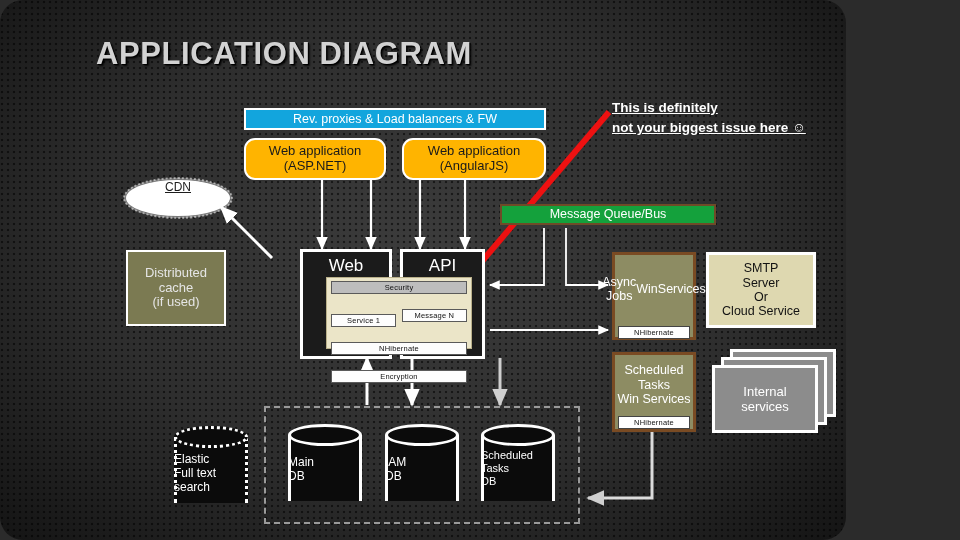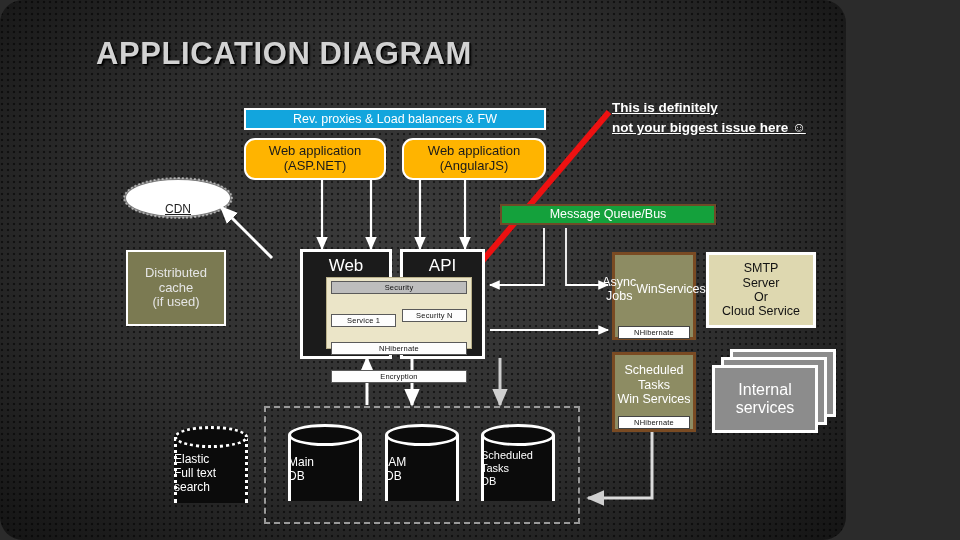--- a/index.html
+++ b/index.html
@@ -37,21 +37,21 @@
         color:#1a1a1a;font-size:13px;}
   .bar-green{background:#14a13c;border:2px solid #6e4b28;color:#ffffff;
              font-size:12.5px;}
   .olive{background:#7b7a52;border:2px solid #ffffff;color:#e5e5e5;font-size:13px;}
   .olive-brown{background:#8d8c63;border:3px solid #7a4b23;color:#ffffff;font-size:12.5px;}
   .cream{background:#ded8b0;border:3px solid #ffffff;color:#121212;font-size:12.5px;}
 
   
   #cdn{position:absolute;left:126px;top:180px;width:104px;height:36px;
        background:#ffffff;border-radius:50%;
-       display:flex;align-items:flex-end;justify-content:center;
+       display:flex;align-items:flex-start;justify-content:center;
        color:#1d1d1d;font-size:12px;
        box-shadow:0 0 0 2px rgba(255,255,255,.35);text-decoration:underline;}
   #cdn::before{content:"";position:absolute;inset:-3px;border-radius:50%;
        border:2px dotted #f2f2f2;opacity:.55;}
 
   
   .waBox{position:absolute;box-sizing:border-box;background:#1b1b1b;
          border:3px solid #ffffff;color:#ffffff;font-size:17px;
          text-align:center;padding-top:4px;}
 
@@ -72,21 +72,21 @@
       border:1px solid #444;color:#111;font-size:7.5px;text-align:center;
       height:13px;line-height:12px;letter-spacing:.2px;}
 
   
   #internalWrap{position:absolute;left:712px;top:349px;width:124px;height:84px;}
   .card{position:absolute;box-sizing:border-box;background:#8c8c8c;
         border:3px solid #ffffff;width:106px;height:68px;}
   .card.c1{left:18px;top:0;}
   .card.c2{left:9px;top:8px;}
   .card.c3{left:0;top:16px;display:flex;align-items:center;justify-content:center;
-           color:#ffffff;font-size:16px;text-align:center;}
+           color:#ffffff;font-size:13px;text-align:center;}
 
   
   .cyl{position:absolute;width:74px;height:88px;}
   .cyl .body{position:absolute;left:0;top:11px;width:74px;height:66px;
              box-sizing:border-box;background:#0b0b0b;
              border-left:3px solid #fff;border-right:3px solid #fff;}
   .cyl .top{position:absolute;left:0;top:0;width:74px;height:22px;
             box-sizing:border-box;background:#0b0b0b;border:3px solid #fff;
             border-radius:50%;}
   .cyl .bot{position:absolute;left:0;top:55px;width:74px;height:22px;
@@ -193,21 +193,21 @@
   </div>
 
   <div class="waBox" style="left:400px;top:249px;width:85px;height:110px;">
     <span class="lbl">API</span>
   </div>
 
   <div id="stack">
     <div class="srow grey">Security</div>
     <div>
       <div class="srow half">Service 1</div>
-      <div class="srow half right">Security N</div>
+      <div class="srow half right">Message N</div>
       <div class="sclear"></div>
     </div>
     <div class="srow">NHibernate</div>
     <div class="srow">Encryption</div>
   </div>
 
   <div class="box olive-brown" style="left:612px;top:252px;width:84px;height:88px;flex-direction:row;padding-bottom:14px;">
     <span class="lbl">Async Jobs</span>
     <span class="lbl">Win</span>
     <span class="lbl">Services</span>

